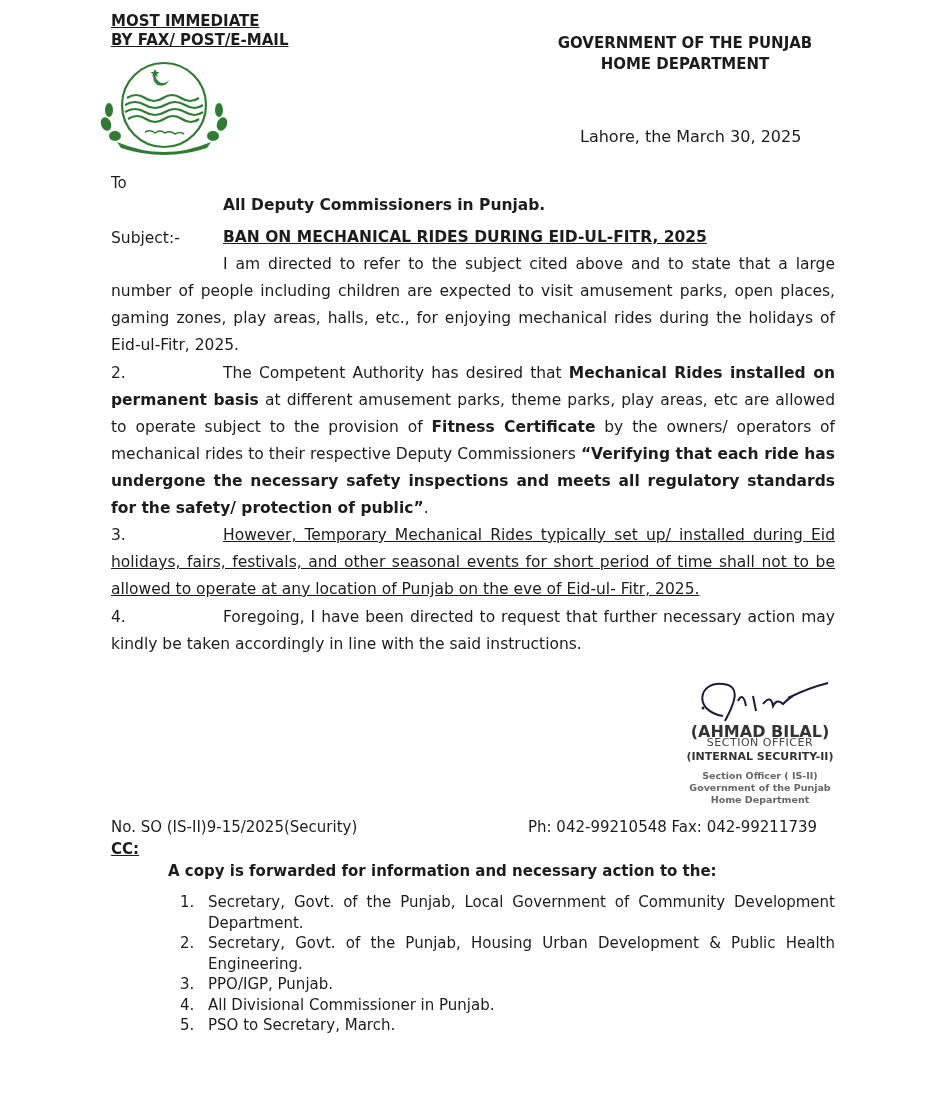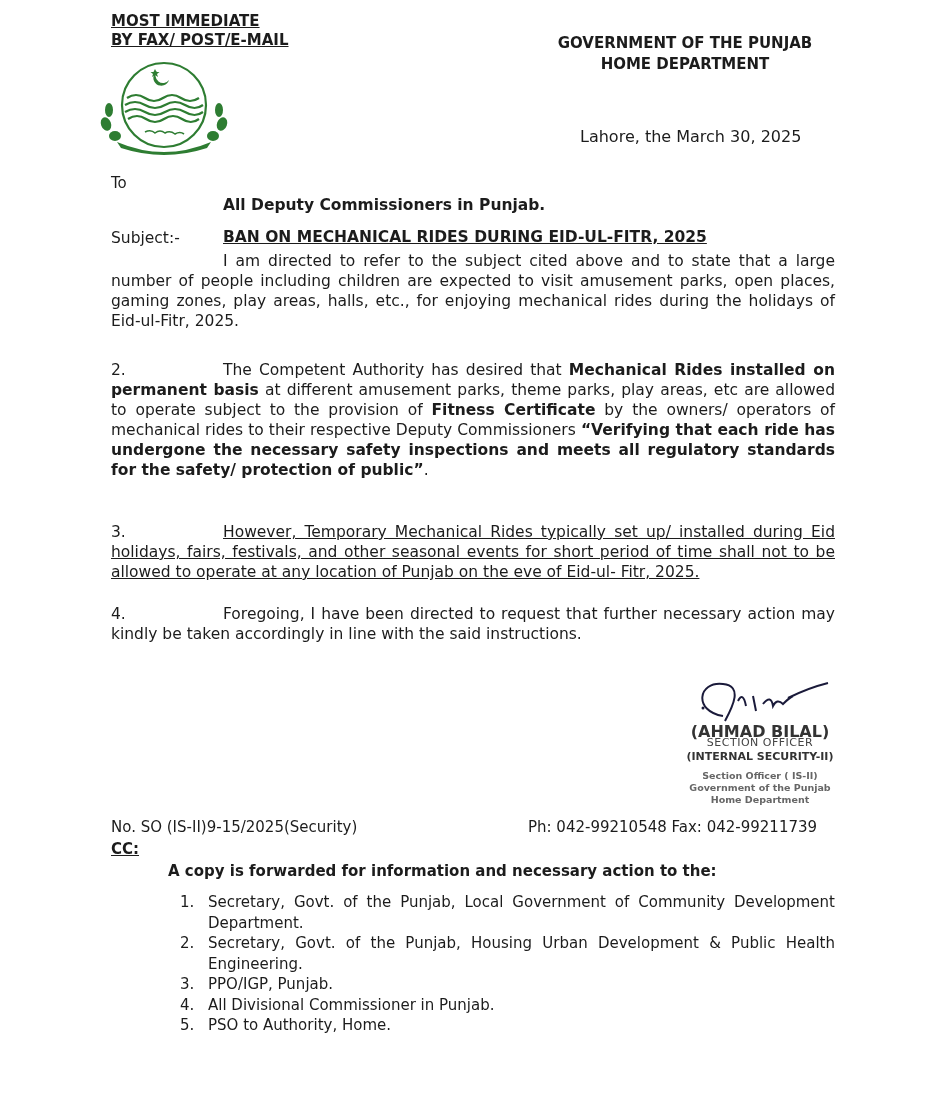--- a/index.html
+++ b/index.html
@@ -11,21 +11,21 @@
   .abs { position: absolute; }
   .hdr-left { left: 111px; top: 12px; font-weight: bold; font-size: 15px; line-height: 19px; }
   .hdr-left div { text-decoration: underline; }
   .hdr-right { left: 535px; top: 33px; width: 300px; text-align: center; font-weight: bold; font-size: 15px; line-height: 21px; }
   .date { left: 580px; top: 127px; font-size: 16px; }
   .logo { left: 97px; top: 58px; width: 134px; height: 100px; }
   .to { left: 111px; top: 174px; font-size: 15px; }
   .addressee { left: 223px; top: 196px; font-size: 15.5px; font-weight: bold; }
   .subj-label { left: 111px; top: 229px; font-size: 15.5px; }
   .subj-text { left: 223px; top: 228px; font-size: 15.5px; font-weight: bold; text-decoration: underline; }
-  .body { left: 111px; width: 724px; font-size: 15.5px; line-height: 20px; text-align: justify; }
+  .body { left: 111px; width: 724px; font-size: 15.5px; line-height: 27px; text-align: justify; }
   .p1 { top: 251px; }
   .p2 { top: 360px; }
   .p3 { top: 522px; }
   .p4 { top: 604px; }
   .indent { display: inline-block; width: 112px; }
   .indent-num { display: inline-block; width: 112px; }
   b { font-weight: bold; }
   .ul { text-decoration: underline; font-weight: normal; }
   .sig { left: 665px; top: 676px; width: 190px; text-align: center; }
   .sig svg { position: absolute; left: 18px; top: 0; }
@@ -132,15 +132,15 @@
   <li>
       <span class="num">3.</span>
       <span class="txt">PPO/IGP, Punjab.</span>
     </li>
   <li>
       <span class="num">4.</span>
       <span class="txt">All Divisional Commissioner in Punjab.</span>
     </li>
   <li>
       <span class="num">5.</span>
-      <span class="txt">PSO to Authority, Home.</span>
+      <span class="txt">PSO to Secretary, March.</span>
     </li>
 </ul>
 
 </body></html>

